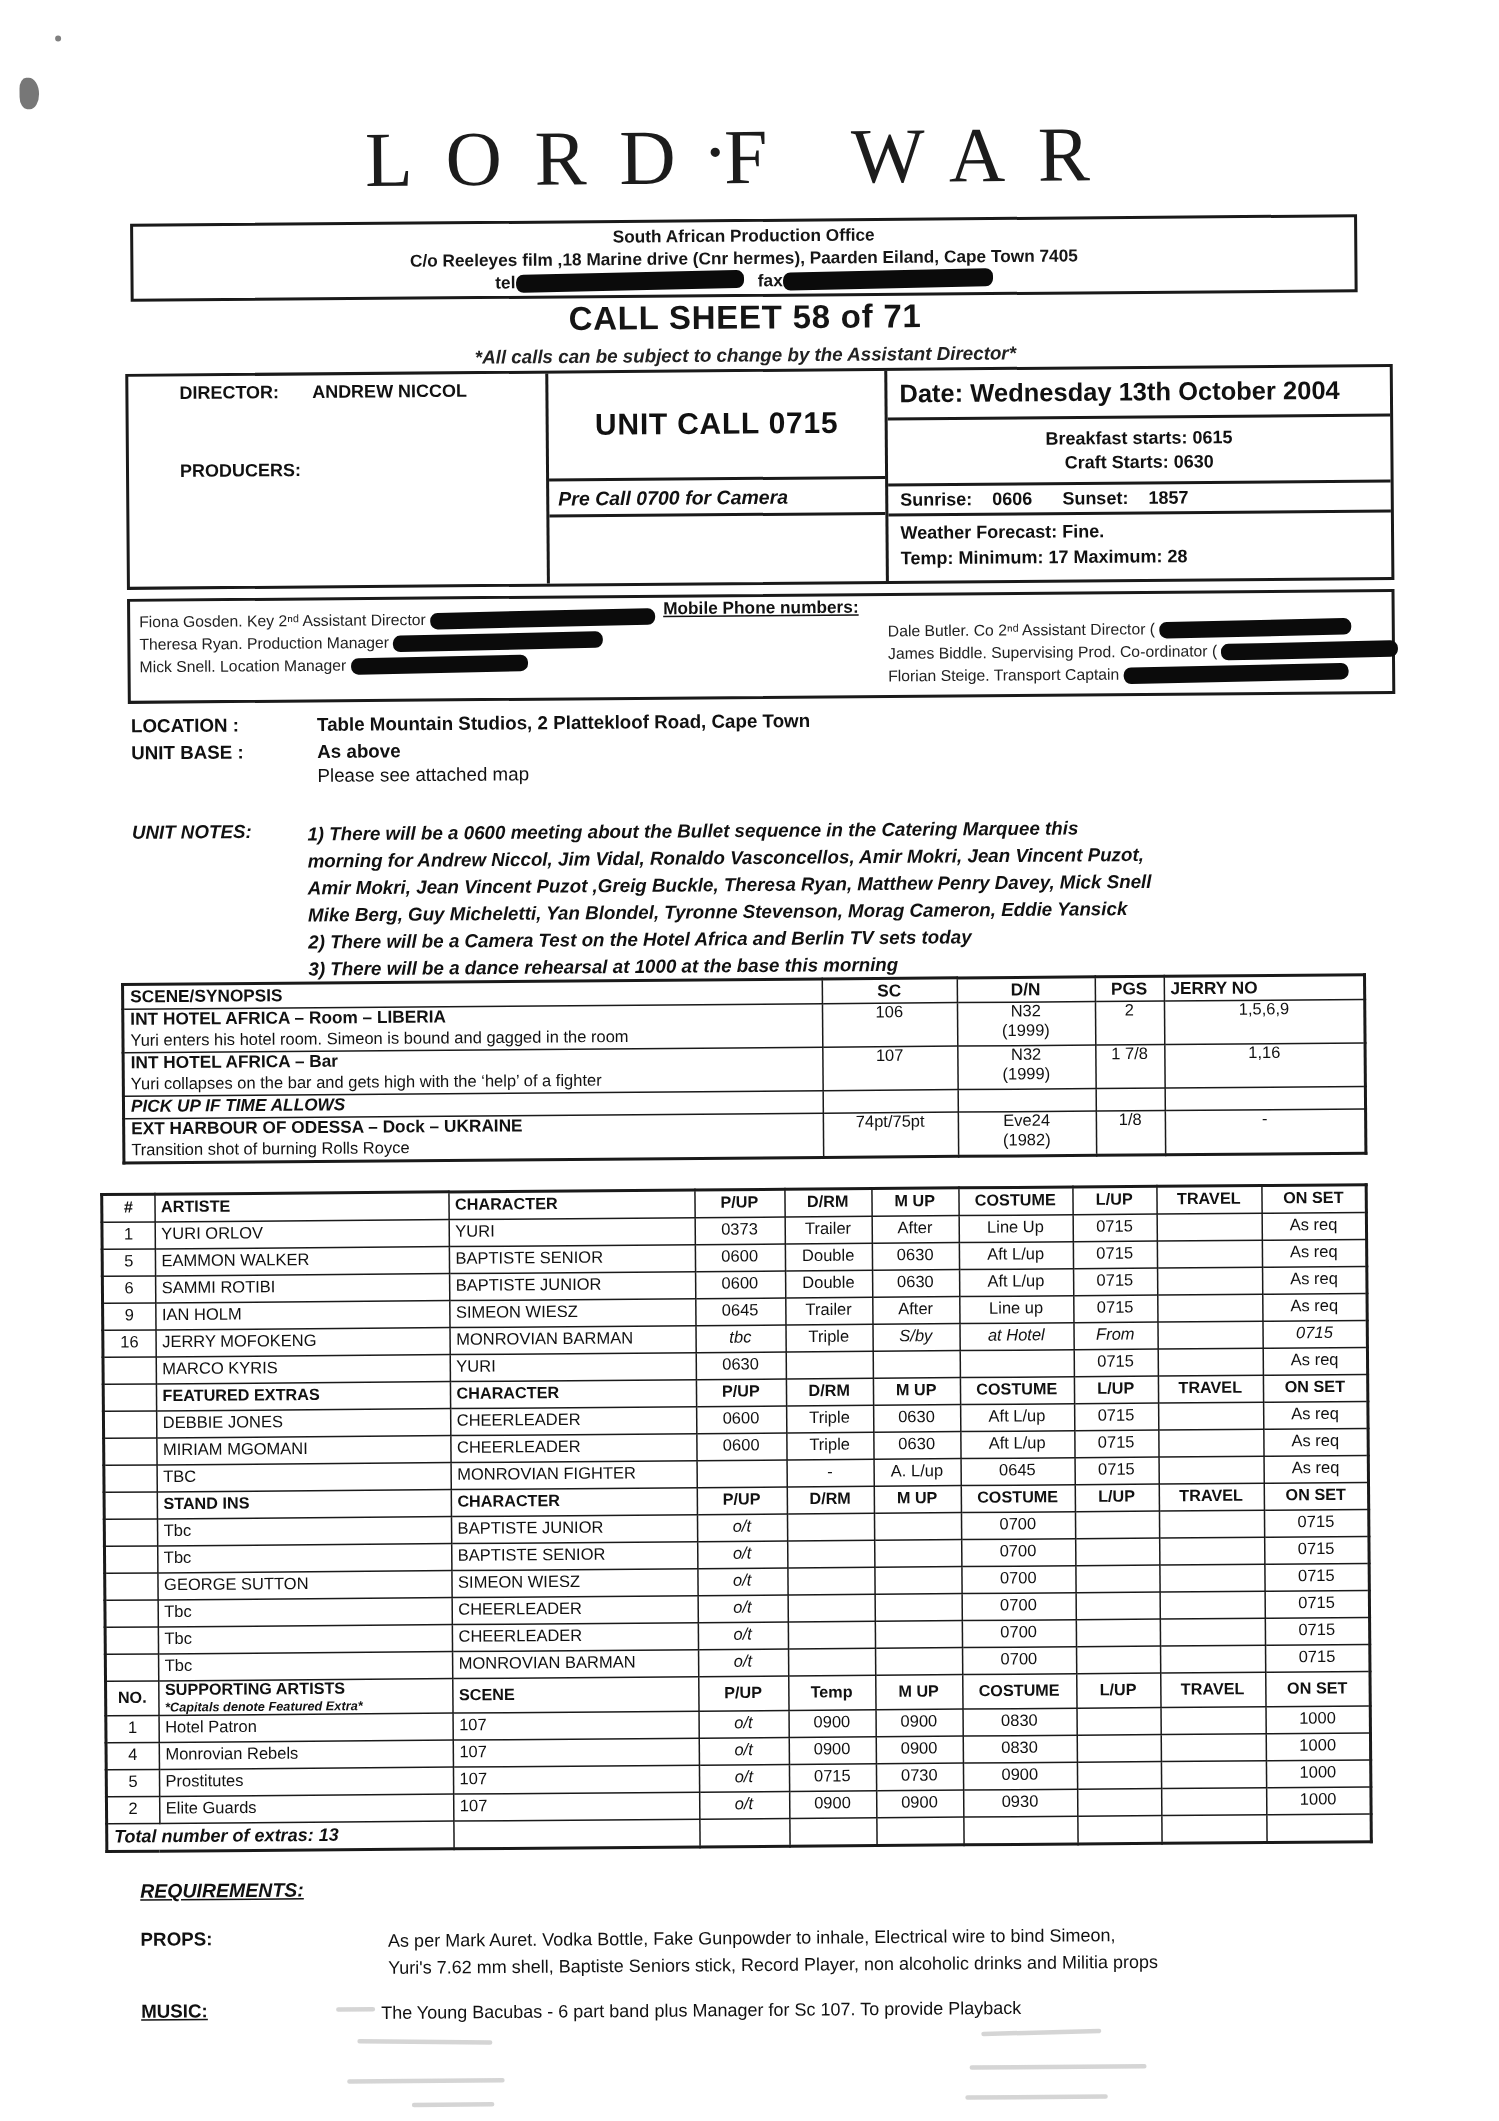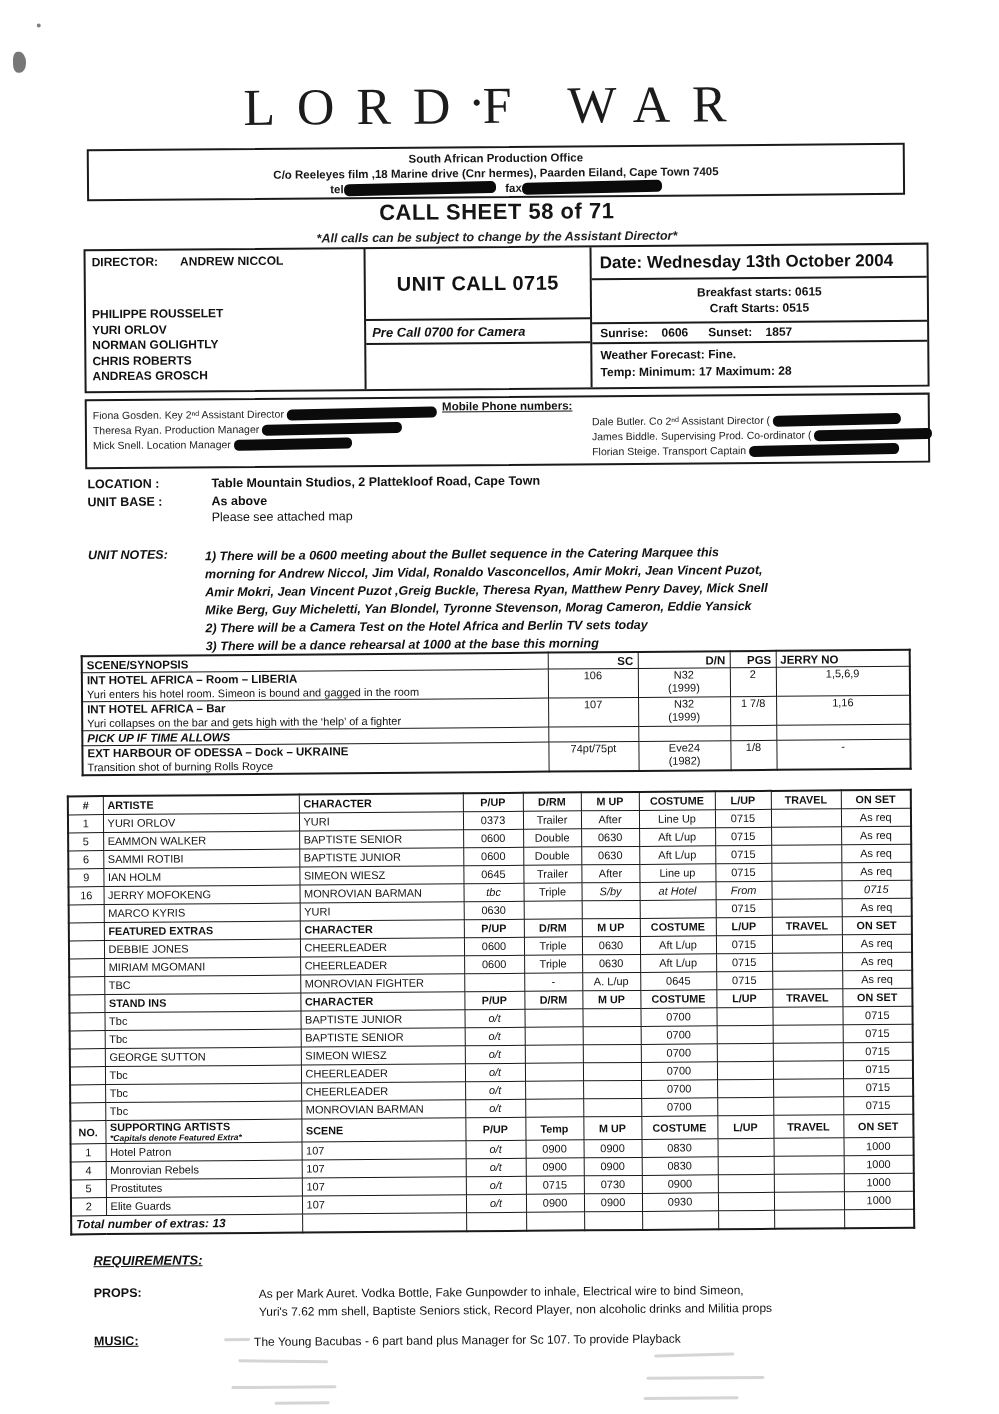--- a/index.html
+++ b/index.html
@@ -30,21 +30,21 @@
   }
   .redact{display:inline-block;height:11px;background:#0b0b0b;border-radius:5px;vertical-align:-2px;transform:rotate(-.8deg);}
   .office-box .redact{height:12px;}
 
   .callsheet-heading{position:absolute;top:199px;left:0;width:100%;text-align:center;font-size:22px;font-weight:700;letter-spacing:.5px;color:#151515;}
   .callsheet-note{position:absolute;top:230px;left:0;width:100%;text-align:center;font-size:12.5px;font-weight:700;font-style:italic;color:#222;}
 
   
   .director-box{position:absolute;left:86px;top:246px;width:845px;height:144px;border:2px solid #1a1a1a;display:flex;box-sizing:border-box;font-size:12px;}
   .d-left{width:280px;border-right:2px solid #1a1a1a;box-sizing:border-box;padding:4px 6px;position:relative;}
-  .d-left .row-label{font-weight:700;}
+  .d-left .row-label{font-weight:700;margin-left:28px;}
   .d-director{display:flex;gap:22px;}
   .d-producers{display:flex;gap:10px;margin-top:38px;}
   .d-producers .names div{font-weight:700;line-height:15.5px;}
   .d-mid{width:226px;border-right:2px solid #1a1a1a;box-sizing:border-box;display:flex;flex-direction:column;}
   .unit-call{height:70px;border-bottom:2px solid #1a1a1a;display:flex;align-items:center;justify-content:center;font-size:20px;font-weight:700;letter-spacing:.5px;}
   .pre-call{height:24px;border-bottom:2px solid #1a1a1a;display:flex;align-items:center;padding-left:6px;font-weight:700;font-style:italic;font-size:13px;box-sizing:border-box;}
   .d-right{flex:1;display:flex;flex-direction:column;box-sizing:border-box;}
   .d-date{height:33px;border-bottom:2px solid #1a1a1a;display:flex;align-items:center;padding-left:8px;font-size:17px;font-weight:700;box-sizing:border-box;}
   .d-meals{height:44px;border-bottom:2px solid #1a1a1a;display:flex;flex-direction:column;align-items:center;justify-content:center;font-weight:700;font-size:12px;line-height:16px;box-sizing:border-box;}
   .d-sun{height:20px;border-bottom:2px solid #1a1a1a;display:flex;align-items:center;padding-left:8px;font-weight:700;font-size:12px;box-sizing:border-box;white-space:pre;}
@@ -75,21 +75,21 @@
   .unit-notes{position:absolute;left:88px;top:545px;font-size:12.5px;font-style:italic;font-weight:700;}
   .notes-label{position:absolute;left:0;top:0;}
   .notes-lines{margin-left:117px;width:730px;line-height:18px;}
 
   
   table{border-collapse:collapse;table-layout:fixed;}
   td,th{border:1.5px solid #1a1a1a;font-size:11px;padding:0 4px;overflow:hidden;white-space:nowrap;}
 
   .scene-table{position:absolute;left:80px;top:652px;width:828px;border:2px solid #1a1a1a;}
   .scene-table th{font-weight:700;text-align:left;height:15px;font-size:11.5px;}
-  .scene-table th.c{text-align:right;margin-left:12px;}
+  .scene-table th.c{text-align:center;margin-left:12px;}
   .scene-table td{vertical-align:top;text-align:center;}
   .scene-table td.syn{text-align:left;}
   .scene-title{font-weight:700;font-size:11.5px;line-height:14px;}
   .scene-sub{font-weight:400;line-height:14px;}
   .dn{white-space:pre-line;line-height:13px;}
   .pickup td{font-style:italic;font-weight:700;}
 
   .cast-table{position:absolute;left:65px;top:792px;width:843px;border:2px solid #1a1a1a;}
   .cast-table td{height:17px;text-align:center;line-height:13px;}
   .cast-table td:nth-child(2){text-align:left;}
@@ -128,38 +128,32 @@
   <div class="callsheet-heading">CALL SHEET 58 of 71</div>
   <div class="callsheet-note">*All calls can be subject to change by the Assistant Director*</div>
 
   <div class="director-box">
     <div class="d-left">
       <div class="d-director">
         <span class="row-label">DIRECTOR:</span>
         <span style="font-weight:700">ANDREW NICCOL</span>
       </div>
       <div class="d-producers">
-        <span class="names" id="producers">
-            <div>PHILIPPE ROUSSELET</div>
-            <div>YURI ORLOV</div>
-            <div>NORMAN GOLIGHTLY</div>
-            <div>CHRIS ROBERTS</div>
-            <div>ANDREAS GROSCH</div>
-          </span>
+        <span class="row-label">PRODUCERS:</span>
       </div>
     </div>
     <div class="d-mid">
       <div class="unit-call">UNIT CALL 0715</div>
       <div class="pre-call">Pre Call  0700  for Camera</div>
     </div>
     <div class="d-right">
       <div class="d-date">Date: Wednesday 13th October  2004</div>
       <div class="d-meals">
         <div>Breakfast  starts: 0615</div>
-        <div>Craft Starts:   0515</div>
+        <div>Craft Starts:   0630</div>
       </div>
       <div class="d-sun">Sunrise:    0606      Sunset:    1857</div>
       <div class="d-weather">Weather Forecast: Fine.
 Temp:    Minimum: 17    Maximum:  28</div>
     </div>
   </div>
 
   <div class="phones-box">
     <div class="phones-heading">Mobile Phone numbers:</div>
     <div class="phones-left" id="phones-left">

